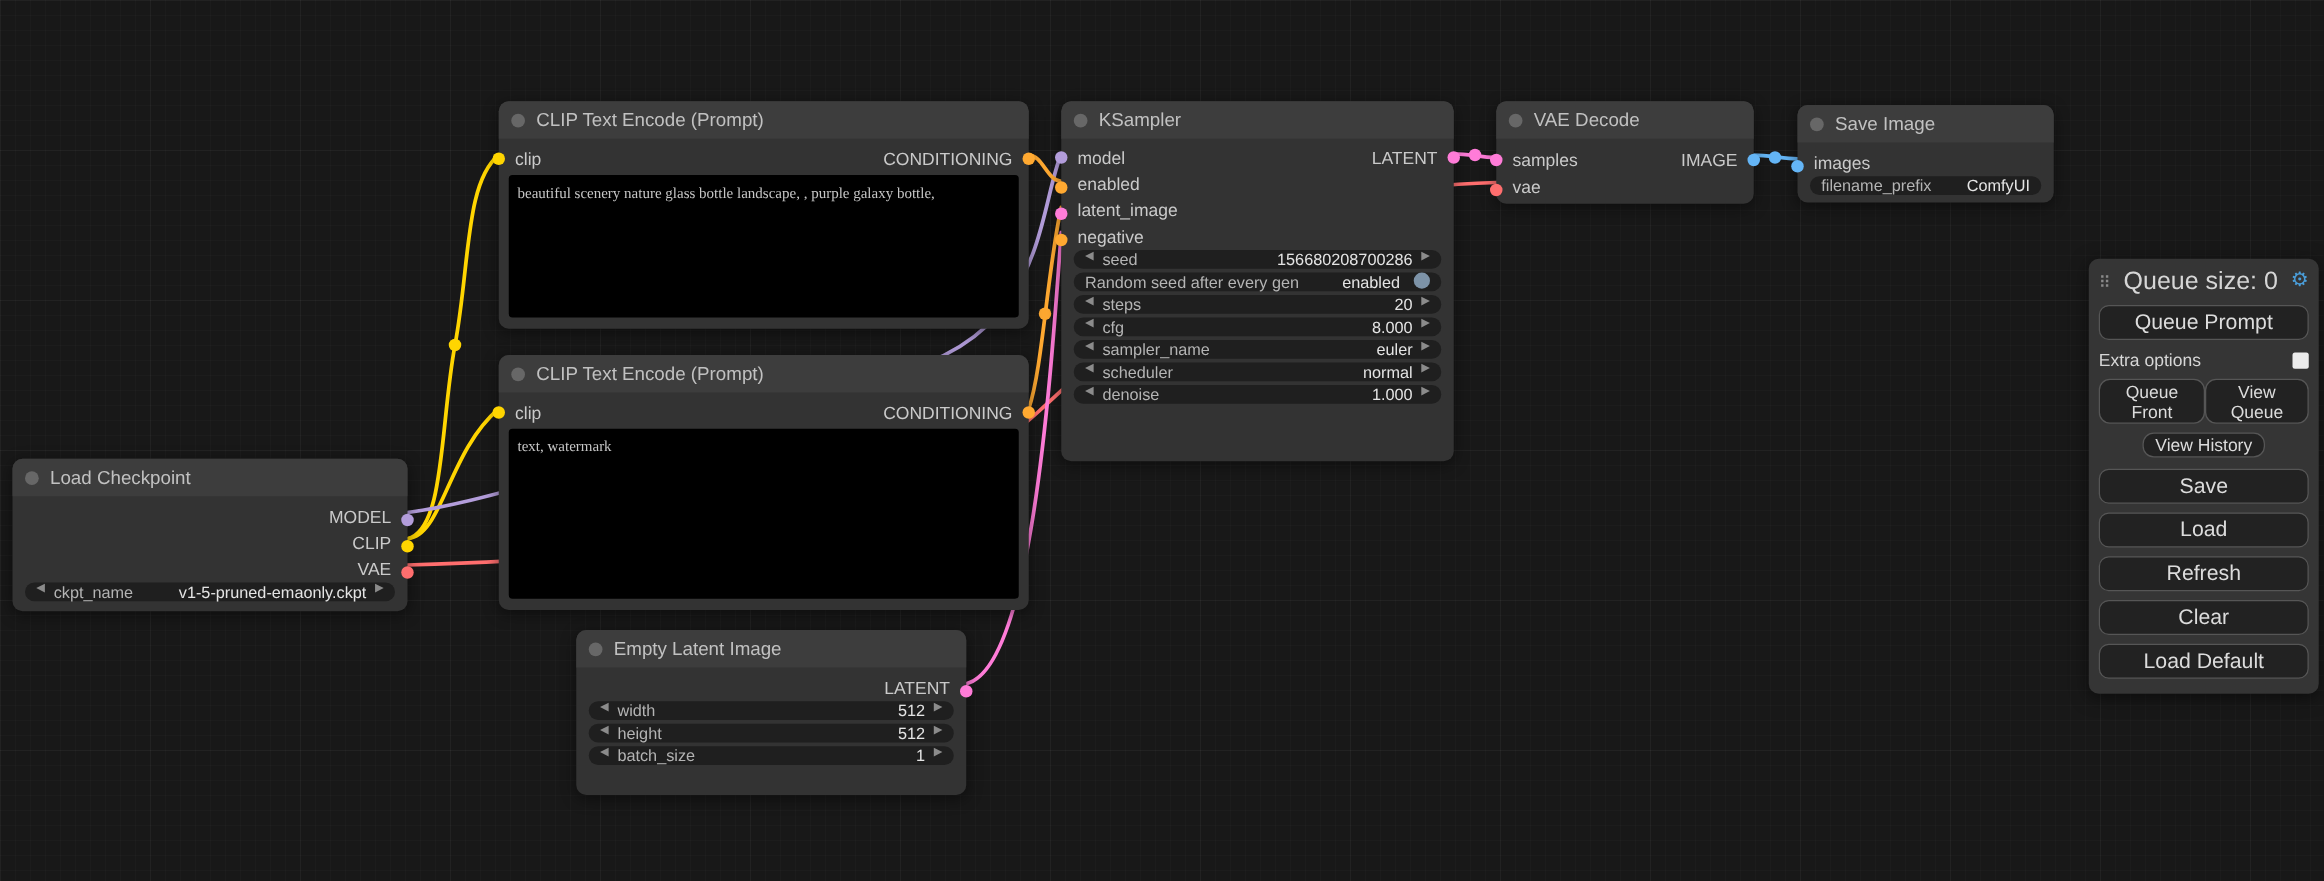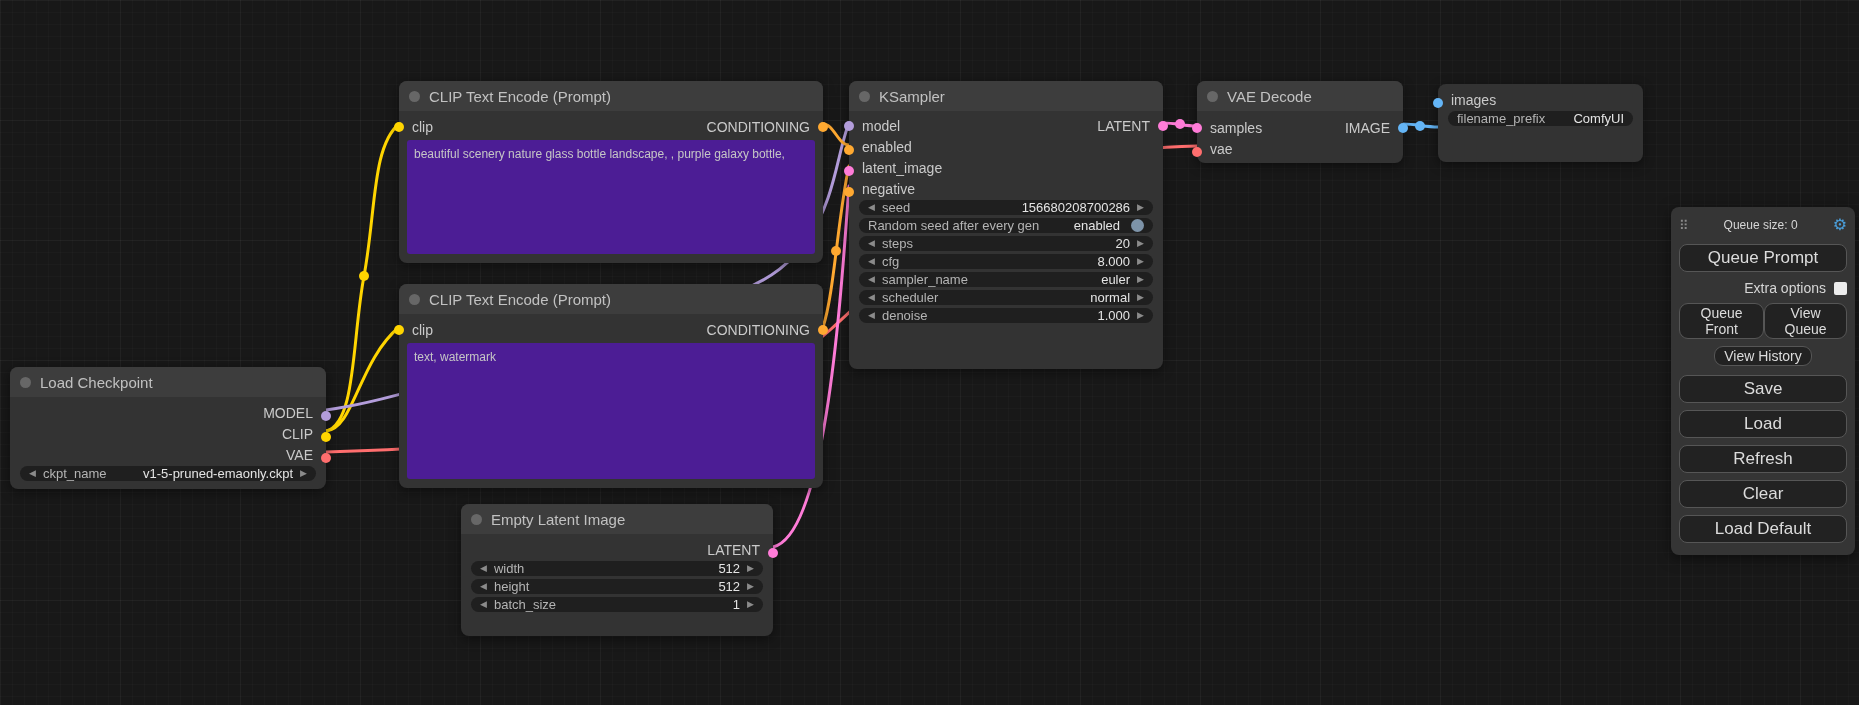--- a/index.html
+++ b/index.html
@@ -17,35 +17,35 @@
   .node-title{height:30px;flex:none;background:#3d3d3d;border-radius:8px 8px 0 0;display:flex;align-items:center;gap:9px;padding:0 10px;font-size:15px;color:#c1c1c1}
   .collapse-dot{width:11px;height:11px;border-radius:50%;background:#676767;flex:none}
   .node-body{flex:1;display:flex;flex-direction:column}
   .slot-row{height:21px;flex:none;display:flex;align-items:flex-end;padding:0 10px;font-size:14px;color:#cacaca}
   .slot-row.out{justify-content:flex-end}
   .slot-row.split{justify-content:space-between}
   .slot-group{display:flex;align-items:center}
   .dot{width:10px;height:10px;border-radius:50%;flex:none}
   .in-dot{margin-left:-15px;margin-right:8px}
   .out-dot{margin-right:-15px;margin-left:8px}
-  .textarea{flex:1;margin:5px 8px 9px;background:#4c1d95;border-radius:3px;padding:5px 7px;font-family:Liberation Sans, sans-serif;font-size:12px;line-height:1.5;color:#c6c6c6;white-space:pre-wrap;overflow:hidden}
-  .widget{height:15px;flex:none;margin:3px 10px 0;background:#1f1f1f;border-radius:10px;display:flex;align-items:center;padding:0 9px;font-size:13px;gap:7px}
+  .textarea{flex:1;margin:5px 8px 9px;background:#000000;border-radius:3px;padding:5px 7px;font-family:Liberation Serif, serif;font-size:12px;line-height:1.5;color:#c6c6c6;white-space:pre-wrap;overflow:hidden}
+  .widget{height:15px;flex:none;margin:3px 10px 0;background:#1f1f1f;border-radius:10px;display:flex;align-items:flex-start;padding:0 9px;font-size:13px;gap:7px}
   .arrow{color:#8b8b8b;font-size:9px;line-height:1}
   .w-label{color:#b4b4b4;white-space:nowrap}
   .w-value{color:#e4e4e4;margin-left:auto;white-space:nowrap}
   .knob{width:13px;height:13px;border-radius:50%;flex:none;margin-left:4px}
   .queue-panel{position:absolute;left:1671px;top:207px;width:184px;z-index:3;background:#353535;border-radius:8px;box-shadow:0 3px 14px rgba(0,0,0,.5);padding:6px 8px 12px;display:flex;flex-direction:column;gap:7px}
   .qp-header{display:flex;align-items:center;height:24px}
   .drag-handle{color:#8a8a8a;font-size:13px;cursor:grab}
-  .qp-title{flex:1;text-align:center;color:#d6d6d6;font-size:12px}
+  .qp-title{flex:1;text-align:center;color:#d6d6d6;font-size:20px}
   .gear{font-size:16px;line-height:1;cursor:pointer}
   .qp-btn{background:#222;border:1px solid #565656;border-radius:8px;color:#dcdcdc;font-family:inherit;cursor:pointer}
   .qp-btn.big{font-size:17px;padding:3px 0;width:100%}
   .qp-btn.small{font-size:14px;padding:1px 9px;border-radius:9px}
-  .extra-row{display:flex;align-items:center;justify-content:flex-end;gap:8px;color:#d6d6d6;font-size:14px;margin-top:1px}
+  .extra-row{display:flex;align-items:center;justify-content:space-between;gap:8px;color:#d6d6d6;font-size:14px;margin-top:1px}
   .checkbox{width:13px;height:13px;background:#ececec;border-radius:2px;cursor:pointer}
   .small-row{display:flex;justify-content:space-between}
   .small-row.center{justify-content:center}
   .mt{margin-top:2px}
 </style>
 </head>
 <body>
 
 <div class="canvas">
 
@@ -252,20 +252,24 @@
         </span>
       </div>
       <div class="slot-row">
         <span class="dot in-dot" style="background: rgb(255, 110, 110);"></span>
         <span>vae</span>
       </div>
     </div>
   </div>
 
   <div class="node" style="left:1438px;top:84px;width:205px;height:78px">
+    <div class="node-title">
+      <span class="collapse-dot"></span>
+      <span>Save Image</span>
+    </div>
     <div class="node-body" style="padding-top:3px">
       <div class="slot-row">
         <span class="dot in-dot" style="background: rgb(100, 181, 246);"></span>
         <span>images</span>
       </div>
       <div class="widget">
         <span class="w-label">filename_prefix</span>
         <span class="w-value">ComfyUI</span>
       </div>
     </div>

